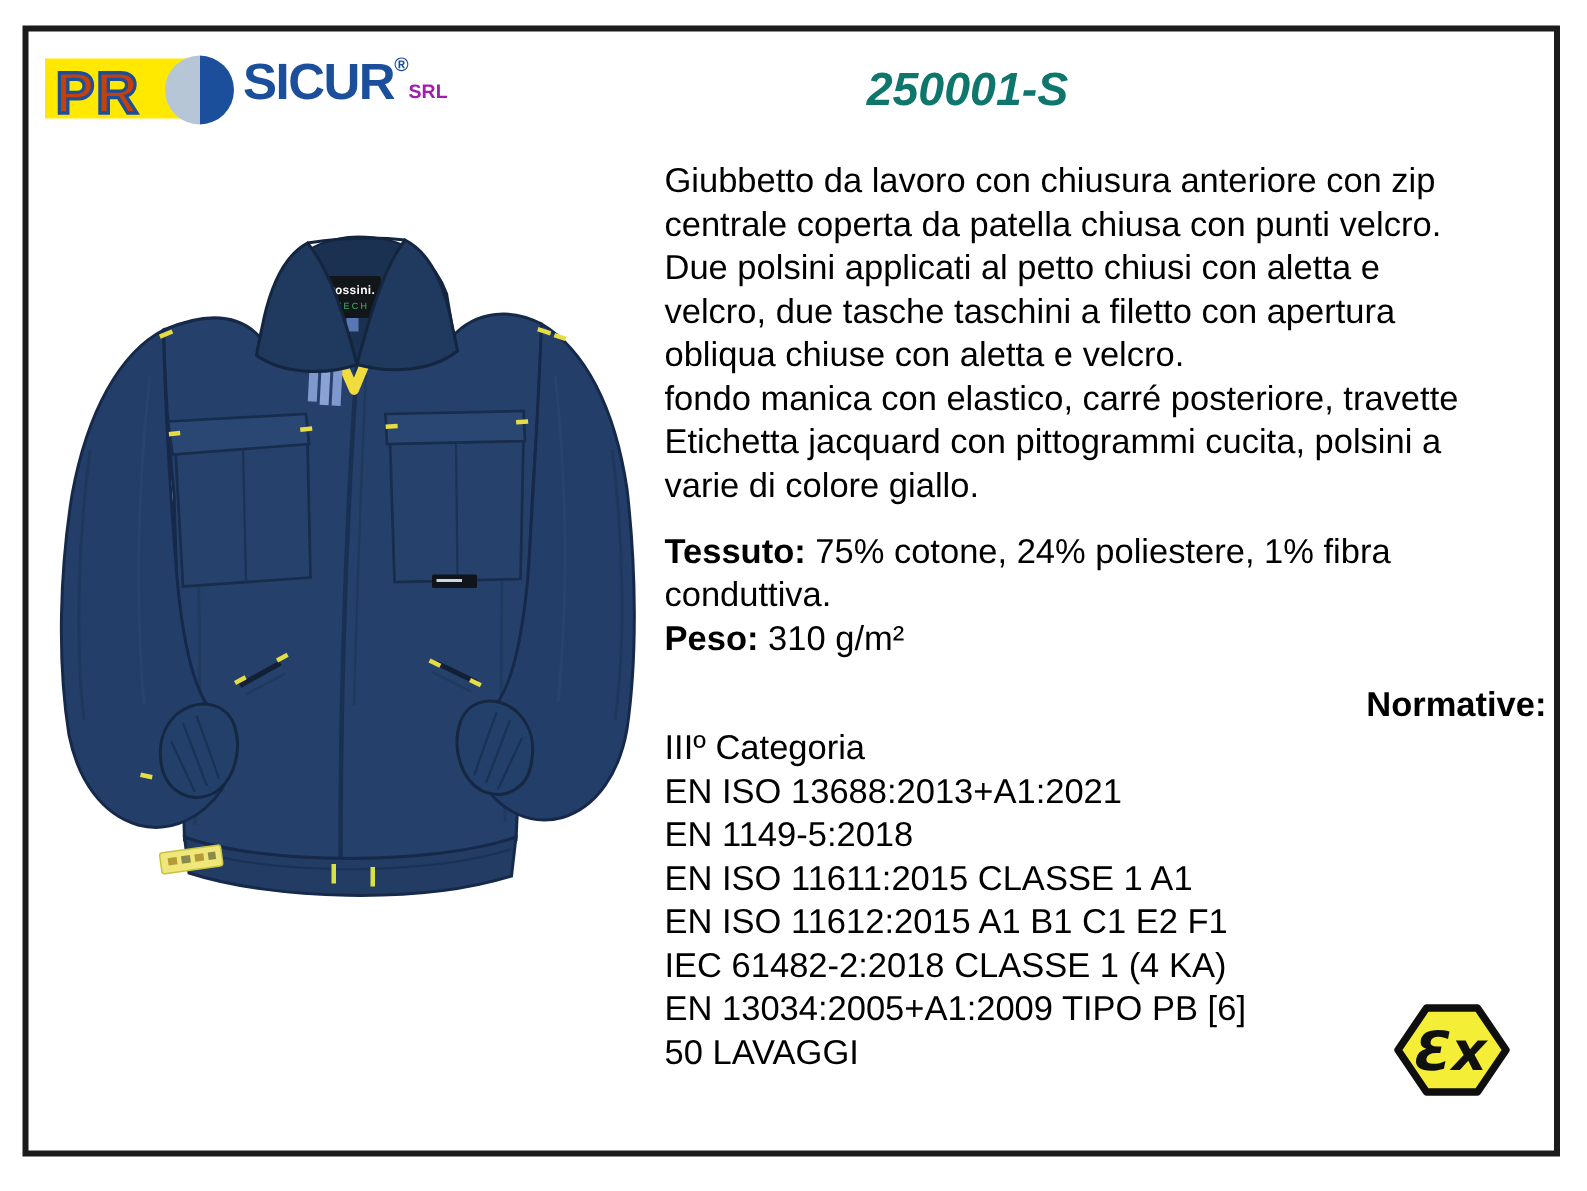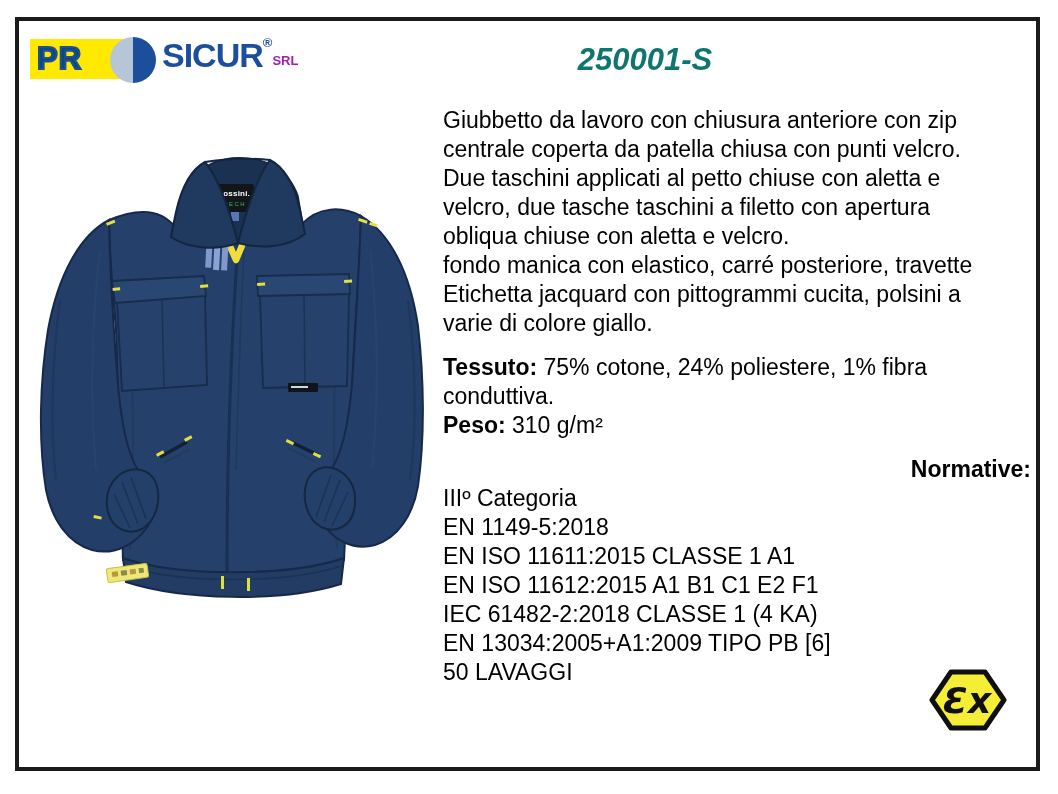--- a/index.html
+++ b/index.html
@@ -9,22 +9,22 @@
     position:relative;overflow:hidden;
   }
   .frame{
     position:absolute;left:15px;top:17px;width:1017px;height:746px;
     border:4px solid #1b1b1b;background:#fff;
   }
   
   .logo{position:absolute;left:30px;top:36px;width:220px;height:50px;}
   .logo-yellow{position:absolute;left:0;top:3px;width:98px;height:40px;background:#ffe900;}
   .logo-pr{
-    position:absolute;left:7px;top:5px;font-size:31px;font-weight:800;
-    color:#0c4a6e;-webkit-text-stroke:2.2px #1c4f9b;letter-spacing:1px;
+    position:absolute;left:7px;top:5px;font-size:39px;font-weight:800;
+    color:#c2410c;-webkit-text-stroke:2.2px #1c4f9b;letter-spacing:1px;
   }
   .logo-circle{
     position:absolute;left:80px;top:1px;width:46px;height:46px;border-radius:50%;
     background:linear-gradient(90deg,#b7c6d6 50%,#1c4f9b 50%);
   }
   .logo-text{position:absolute;left:132px;top:2px;display:flex;align-items:flex-start;}
   .logo-sicur{font-size:34px;font-weight:800;color:#1c4f9b;letter-spacing:-1px;line-height:1;}
   .logo-reg{font-size:13px;font-weight:700;color:#1c4f9b;line-height:1;margin-top:-2px;}
   .logo-srl{font-size:13px;font-weight:700;color:#a21caf;line-height:1;margin-top:16px;}
   
@@ -159,38 +159,39 @@
              C246,212 256,178 270,160 Z" fill="#20395f" stroke="#142540" stroke-width="2"></path>
     <path d="M205,162 C232,158 252,158 270,160" stroke="#142540" stroke-width="2" fill="none"></path>
   </g>
 </svg>
 </div>
 
 <div class="content">
   <div class="block">
       <div class="line">Giubbetto da lavoro con chiusura anteriore con zip</div>
       <div class="line">centrale coperta da patella chiusa con punti velcro.</div>
-      <div class="line">Due taschini applicati al petto chiuse con aletta e</div>
+      <div class="line">Due polsini applicati al petto chiusi con aletta e</div>
       <div class="line">velcro, due tasche taschini a filetto con apertura</div>
       <div class="line">obliqua chiuse con aletta e velcro.</div>
       <div class="line">fondo manica con elastico, carré posteriore, travette</div>
       <div class="line">Etichetta jacquard con pittogrammi cucita, polsini a</div>
       <div class="line">varie di colore giallo.</div>
     </div>
 
   <div class="block">
     <div class="line"><span class="b">Tessuto:</span> <span>75% cotone, 24% poliestere, 1% fibra</span></div>
     <div class="line">conduttiva.</div>
     <div class="line"><span class="b">Peso:</span> <span>310 g/m²</span></div>
   </div>
 
   <div class="block">
     <div class="line b">Normative:</div>
     <div>
         <div class="line">IIIº Categoria</div>
+        <div class="line">EN ISO 13688:2013+A1:2021</div>
         <div class="line">EN 1149-5:2018</div>
         <div class="line">EN ISO 11611:2015 CLASSE 1 A1</div>
         <div class="line">EN ISO 11612:2015 A1 B1 C1 E2 F1</div>
         <div class="line">IEC 61482-2:2018 CLASSE 1 (4 KA)</div>
         <div class="line">EN 13034:2005+A1:2009 TIPO PB [6]</div>
         <div class="line">50 LAVAGGI</div>
       </div>
   </div>
 </div>
 

